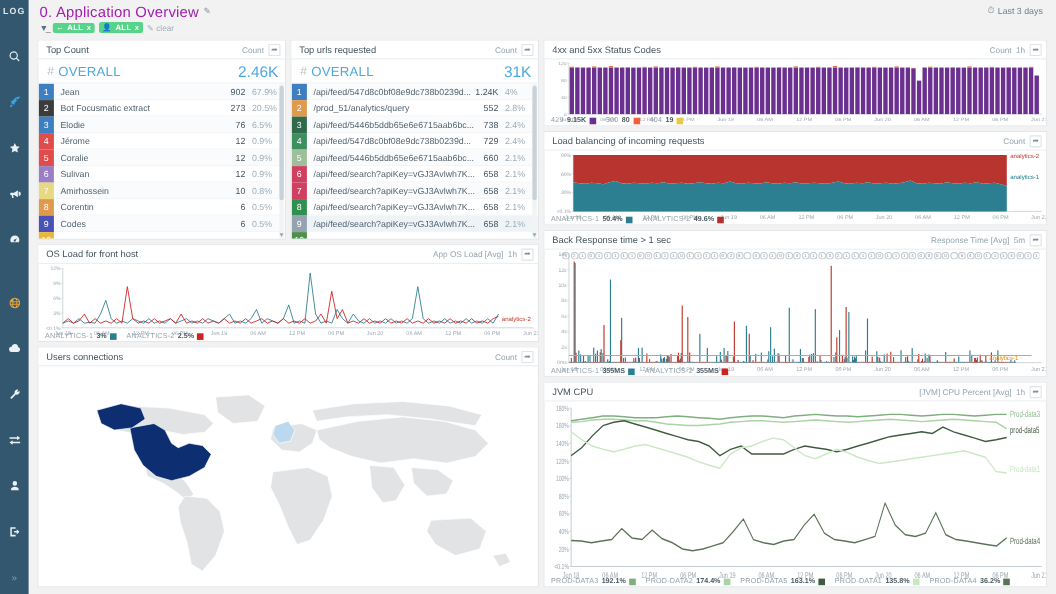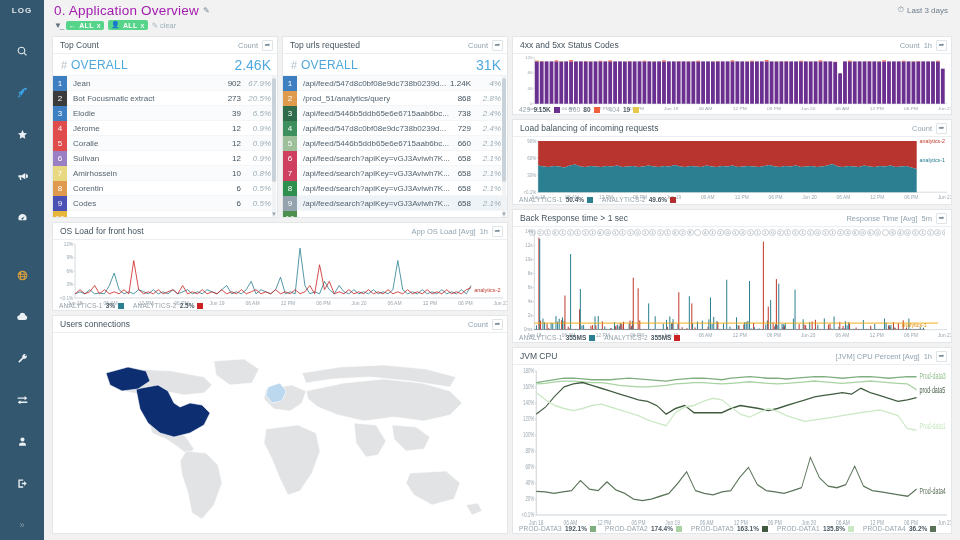--- a/index.html
+++ b/index.html
@@ -5,21 +5,21 @@
   * { box-sizing: border-box; margin:0; padding:0; }
   html,body { width:960px; height:540px; overflow:hidden; }
   body {
     font-family: "Liberation Sans", sans-serif;
     background:#f2f2f2; color:#3b4856; font-size:11px;
   }
   .app { display:flex; width:960px; height:540px; }
 
   
   .sidebar {
-    width:44px; background:#33576e; flex:none;
+    width:26px; background:#33576e; flex:none;
     display:flex; flex-direction:column; align-items:center;
     padding-top:6px; color:#fff;gap:16px;
   }
   .logo { font-size:8px; letter-spacing:1px; font-weight:bold; color:#dfe7ec; margin-bottom:10px;}
   .sb-icon {
     width:22px; height:22px; display:flex; align-items:center; justify-content:center;
     font-size:11px; color:#eaf0f4; margin-bottom:5px; cursor:pointer;
   }
   .sb-icon svg { display:block; }
   .sb-spacer { flex:1 1 auto; }
@@ -70,21 +70,21 @@
   }
   .lo-hash { width:14px; text-align:center; color:#b6c1c9; font-size:11px;}
   .lo-name { color:#4fa8dd; font-size:12px; font-weight:300; letter-spacing:.2px;}
   .lo-val { margin-left:auto; color:#4fa8dd; font-size:14px; font-weight:300;}
   .list-rows { position:relative; height:calc(100% - 22px); overflow:hidden; }
   .lrow { display:flex; align-items:center; height:15px; border-bottom:1px solid #f3f5f6; font-size:8px;}
   .lrow:nth-child(even){ background:#fafbfc; }
   .lrank { width:14px; height:15px; color:#fff; font-size:8px; display:flex; align-items:center; justify-content:center; flex:none;}
   .llabel { padding-left:6px; color:#54636f; white-space:nowrap; overflow:hidden; text-overflow:ellipsis; flex:1; min-width:0;}
   .lcount { color:#44535e; padding-right:6px; text-align:right; flex:none;}
-  .lpct { color:#9dadb7; width:30px; text-align:right; padding-right:6px; flex:none;font-style:italic;}
+  .lpct { color:#9dadb7; width:30px; text-align:left; padding-right:6px; flex:none;}
   .scrollbar {
     position:absolute; right:1px; top:2px; width:4px; height:74%;
     background:#c9d2d8; border-radius:2px;
   }
   .scroll-track { position:absolute; right:1px; top:0; bottom:0; width:4px; background:#f1f3f4;}
   .scroll-arrow { position:absolute; right:0px; bottom:0px; font-size:6px; color:#9aa8b2;}
 
   
   .chart-wrap { position:relative; width:100%; height:100%; }
   .chart-wrap svg { display:block; width:100%; height:100%; }
@@ -238,21 +238,21 @@
                   </div>
                 <div class="lrow">
                     <div class="lrank" style="background: rgb(59, 59, 59);">2</div>
                     <div class="llabel">Bot Focusmatic extract</div>
                     <div class="lcount">273</div>
                     <div class="lpct">20.5%</div>
                   </div>
                 <div class="lrow">
                     <div class="lrank" style="background: rgb(61, 127, 193);">3</div>
                     <div class="llabel">Elodie</div>
-                    <div class="lcount">39</div>
+                    <div class="lcount">76</div>
                     <div class="lpct">6.5%</div>
                   </div>
                 <div class="lrow">
                     <div class="lrank" style="background: rgb(224, 75, 75);">4</div>
                     <div class="llabel">Jérome</div>
                     <div class="lcount">12</div>
                     <div class="lpct">0.9%</div>
                   </div>
                 <div class="lrow">
                     <div class="lrank" style="background: rgb(224, 75, 75);">5</div>
@@ -314,21 +314,21 @@
                 <div class="scroll-arrow">▼</div>
                 <div class="lrow">
                     <div class="lrank" style="background: rgb(61, 127, 193);">1</div>
                     <div class="llabel">/api/feed/547d8c0bf08e9dc738b0239d...</div>
                     <div class="lcount">1.24K</div>
                     <div class="lpct">4%</div>
                   </div>
                 <div class="lrow">
                     <div class="lrank" style="background: rgb(224, 154, 78);">2</div>
                     <div class="llabel">/prod_51/analytics/query</div>
-                    <div class="lcount">868</div>
+                    <div class="lcount">552</div>
                     <div class="lpct">2.8%</div>
                   </div>
                 <div class="lrow">
                     <div class="lrank" style="background: rgb(47, 107, 74);">3</div>
                     <div class="llabel">/api/feed/5446b5ddb65e6e6715aab6bc...</div>
                     <div class="lcount">738</div>
                     <div class="lpct">2.4%</div>
                   </div>
                 <div class="lrow">
                     <div class="lrank" style="background: rgb(61, 143, 94);">4</div>

